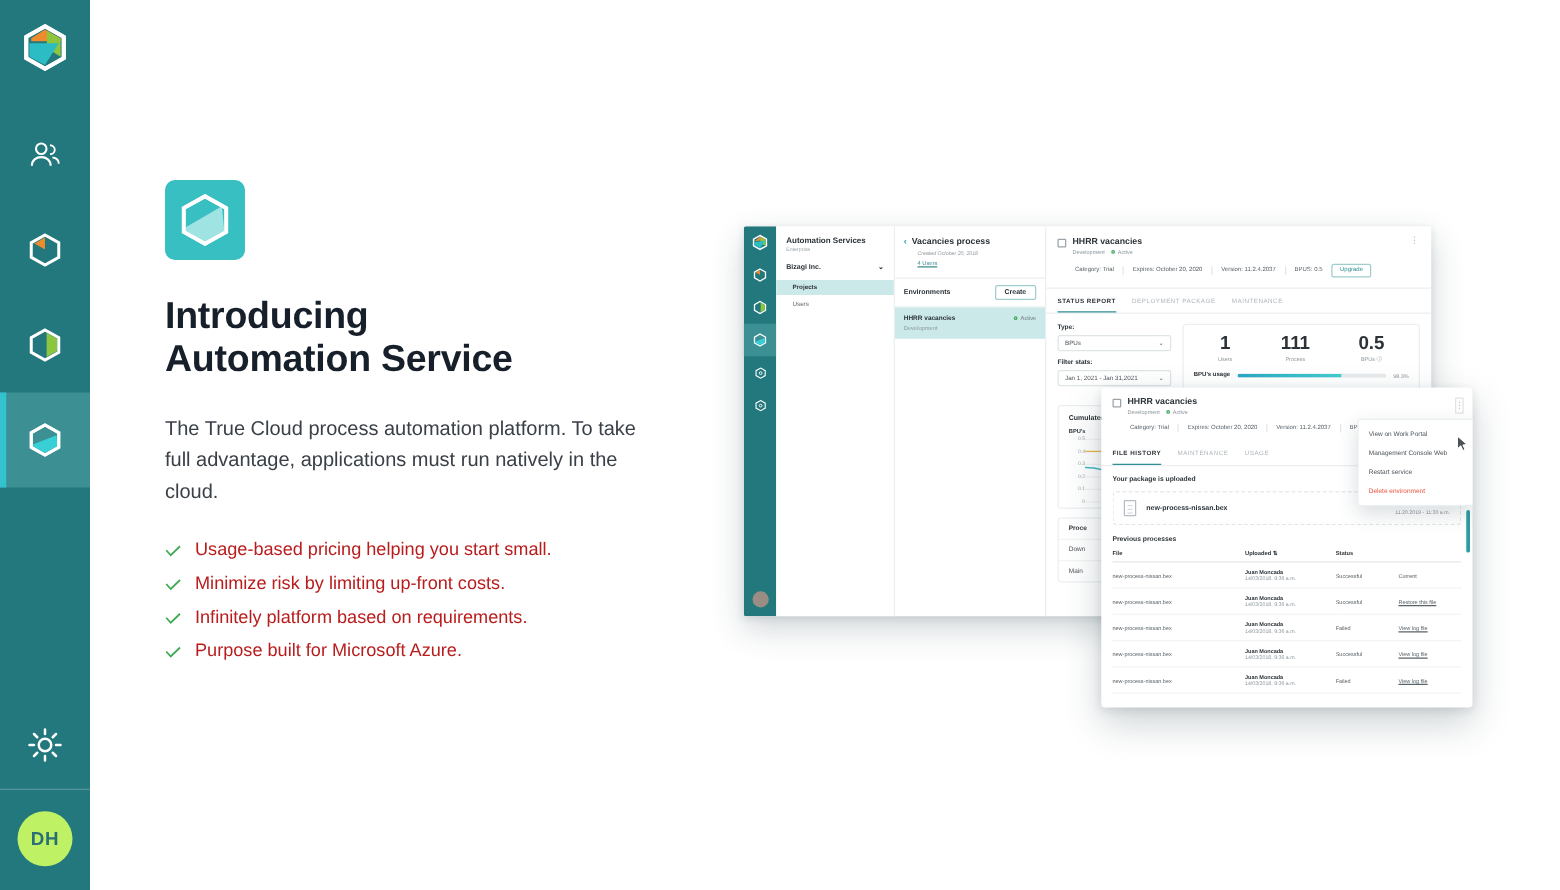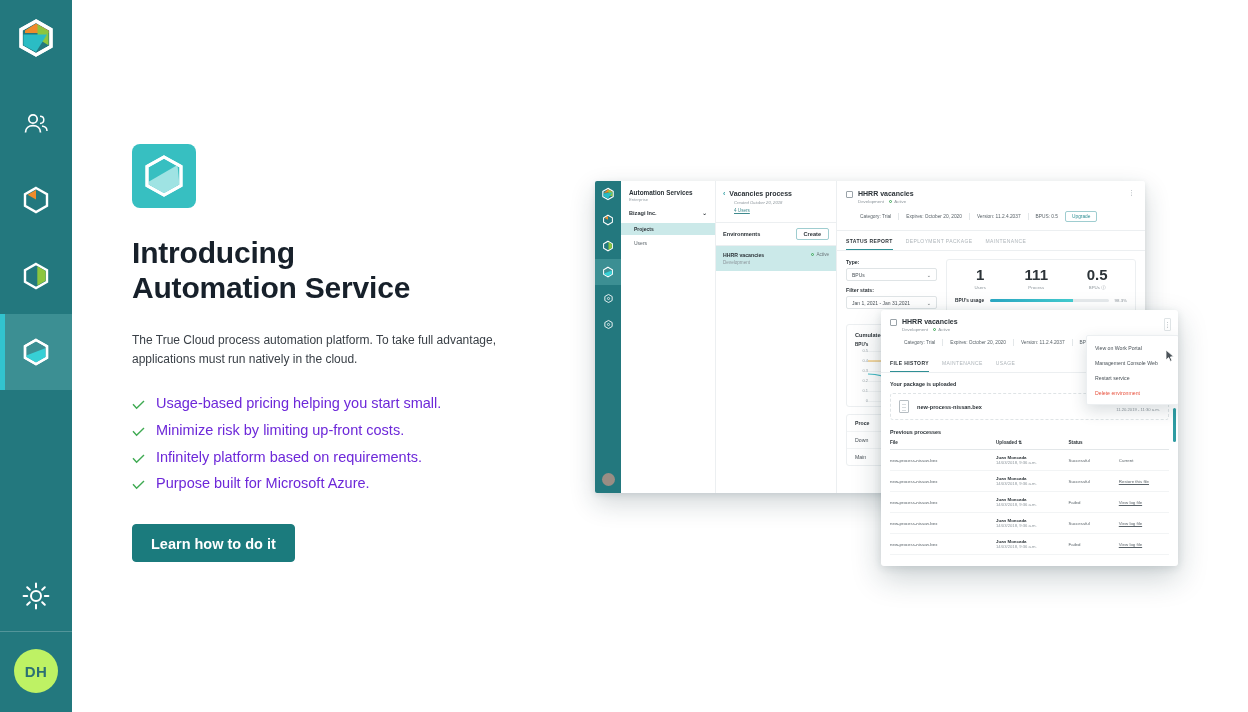--- a/index.html
+++ b/index.html
@@ -48,27 +48,27 @@
   .hero-logo {
     width:64px; height:64px; border-radius:8px; background:#37bfc1;
     display:flex; align-items:center; justify-content:center;
   }
   #hero h1 {
     margin:28px 0 0 0; font-size:30px; line-height:1.15;
     color:#17202a; font-weight:bold; letter-spacing:-.2px;
     max-width:330px;
   }
   #hero .lede {
-    margin:26px 0 0 0; font-size:12px; line-height:1.57; color:#3a4047;
+    margin:26px 0 0 0; font-size:16px; line-height:1.57; color:#3a4047;
     max-width:396px;
   }
   ul.feats { list-style:none; margin:22px 0 0 0; padding:0; }
   ul.feats li {
     display:flex; align-items:flex-start; gap:12px;
-    font-size:14.5px; color:#6d28d9; line-height:1.72;
+    font-size:14.5px; color:#b91c1c; line-height:1.72;
   }
   .tick { color:#3faa52; flex:0 0 auto; width:12px; margin-top:2px; }
   .btnrow { margin-top:26px; display:flex; gap:18px; }
   .btn {
     font-size:14.5px; font-family:"Liberation Sans", sans-serif; cursor:pointer;
     border-radius:4px; padding:0 18px; height:38px; line-height:38px;
   }
   .btn-primary { background:#1b7b7d; color:#fff; border:1px solid #1b7b7d; font-weight:bold; }
   .btn-ghost { background:#fff; color:#1f6f72; border:1px solid #b9cfd1; }
 
@@ -295,21 +295,20 @@
       <span class="tick">
         <svg width="13" height="10" viewBox="0 0 13 10">
             <path d="M1 4.2 L4.6 8.2 L12 1" fill="none" stroke="#3faa52" stroke-width="1.4"></path>
           </svg>
       </span>
       <span>Purpose built for Microsoft Azure.</span>
     </li>
   </ul>
 
   <div class="btnrow">
-    <button class="btn btn-primary">Learn how to do it</button>
   </div>
 </div>
 
 <div id="mock">
 
   <div class="shot-back">
 
     <div class="m-rail">
       <div class="mi">
         <svg width="14" height="14" viewBox="0 0 30 30">

